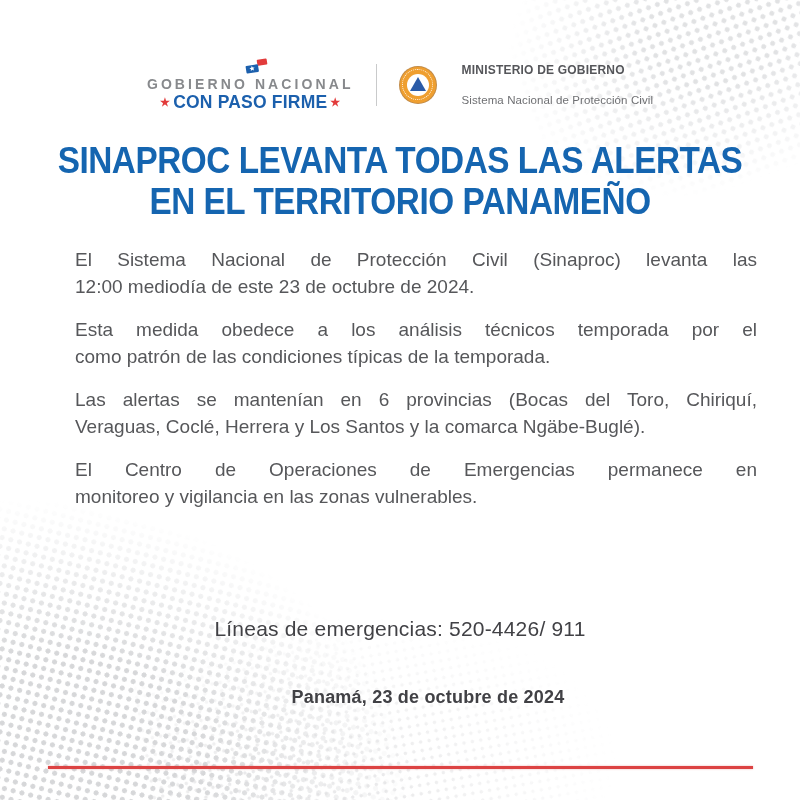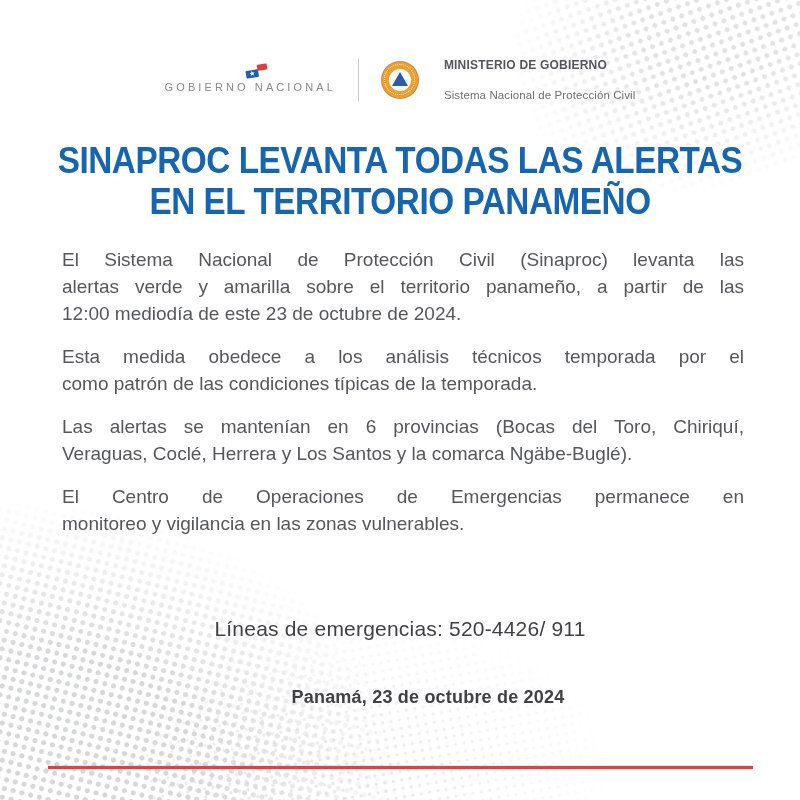--- a/index.html
+++ b/index.html
@@ -42,21 +42,21 @@
   }
 
   
   .header{
     position:absolute;top:58px;left:0;width:100%;z-index:3;
     display:flex;justify-content:center;align-items:center;gap:18px;
   }
   .gov-logo{text-align:center;line-height:1;}
   .gov-flag{display:block;margin:0 auto 2px auto;padding-left:14px;}
   .gov-top{
-    font-size:11px;font-weight:normal;letter-spacing:3.1px;
+    font-size:14px;font-weight:bold;letter-spacing:3.1px;
     color:#87898C;white-space:nowrap;margin-bottom:3px;
   }
   .gov-main{
     font-size:17.5px;font-weight:bold;color:#1C60AD;
     white-space:nowrap;letter-spacing:.2px;
   }
   .gov-main .star{color:#E23B3B;font-size:11px;vertical-align:2px;padding:0 3px;}
   .hdr-divider{width:1px;height:42px;background:#C9CACB;margin:0 4px;}
   .ministry{display:flex;align-items:center;gap:25px;}
   .emblem{
@@ -84,21 +84,21 @@
   .headline{
     position:absolute;top:140px;left:0;width:100%;margin:0;z-index:3;
     text-align:center;color:#1565B0;font-weight:bold;
     font-size:37px;line-height:41px;letter-spacing:-.5px;
     transform:scaleX(.9);transform-origin:50% 0;
   }
   .headline span{display:block;}
 
   
   .body-text{
-    position:absolute;top:246px;left:62px;width:682px;z-index:3;
+    position:absolute;top:246px;left:75px;width:682px;z-index:3;
     color:#56575A;font-size:19px;line-height:27px;
   }
   .para{margin:0 0 16px 0;}
   .line{text-align:justify;text-align-last:justify;}
   .line.last{text-align-last:left;}
 
   
   .emergency{
     position:absolute;top:617px;left:0;width:100%;z-index:3;
     text-align:center;font-weight:normal;font-size:21px;color:#414145;
@@ -122,20 +122,23 @@
   <div class="redline"></div>
 
   <header class="header">
     <div class="gov-logo">
       <svg class="gov-flag" width="26" height="17" viewBox="0 0 26 17">
         <rect x="13" y="1" width="10" height="6.2" rx="0.9" fill="#E23B3B" transform="rotate(-9 18 4)"></rect>
         <rect x="2" y="7.2" width="12.5" height="7.6" rx="0.9" fill="#1C60AD" transform="rotate(-9 8 11)"></rect>
         <polygon fill="#ffffff" transform="rotate(-9 8 11)" points="8.2,8.0 9.0,9.7 10.8,9.8 9.4,11.0 9.9,12.8 8.2,11.8 6.5,12.8 7.0,11.0 5.6,9.8 7.4,9.7"></polygon>
       </svg>
       <div class="gov-top">GOBIERNO NACIONAL</div>
+      <div class="gov-main">
+        <span class="star">★</span><span>CON PASO FIRME</span><span class="star">★</span>
+      </div>
     </div>
 
     <div class="hdr-divider"></div>
 
     <div class="ministry">
       <div class="emblem">
         <div class="emblem-inner">
           <div class="emblem-triangle"></div>
         </div>
       </div>
@@ -147,21 +150,20 @@
   </header>
 
   <h1 class="headline">
     <span>SINAPROC LEVANTA TODAS LAS ALERTAS</span>
     <span>EN EL TERRITORIO PANAMEÑO</span>
   </h1>
 
   <main class="body-text">
       <div class="para">
         <div class="line">El Sistema Nacional de Protección Civil (Sinaproc) levanta las</div>
-        <div class="line">alertas verde y amarilla sobre el territorio panameño, a partir de las</div>
         <div class="line last">12:00 mediodía de este 23 de octubre de 2024.</div>
       </div>
       <div class="para">
         <div class="line">Esta medida obedece a los análisis técnicos temporada por el</div>
         <div class="line last">como patrón de las condiciones típicas de la temporada.</div>
       </div>
       <div class="para">
         <div class="line">Las alertas se mantenían en 6 provincias (Bocas del Toro, Chiriquí,</div>
         <div class="line last">Veraguas, Coclé, Herrera y Los Santos y la comarca Ngäbe-Buglé).</div>
       </div>

